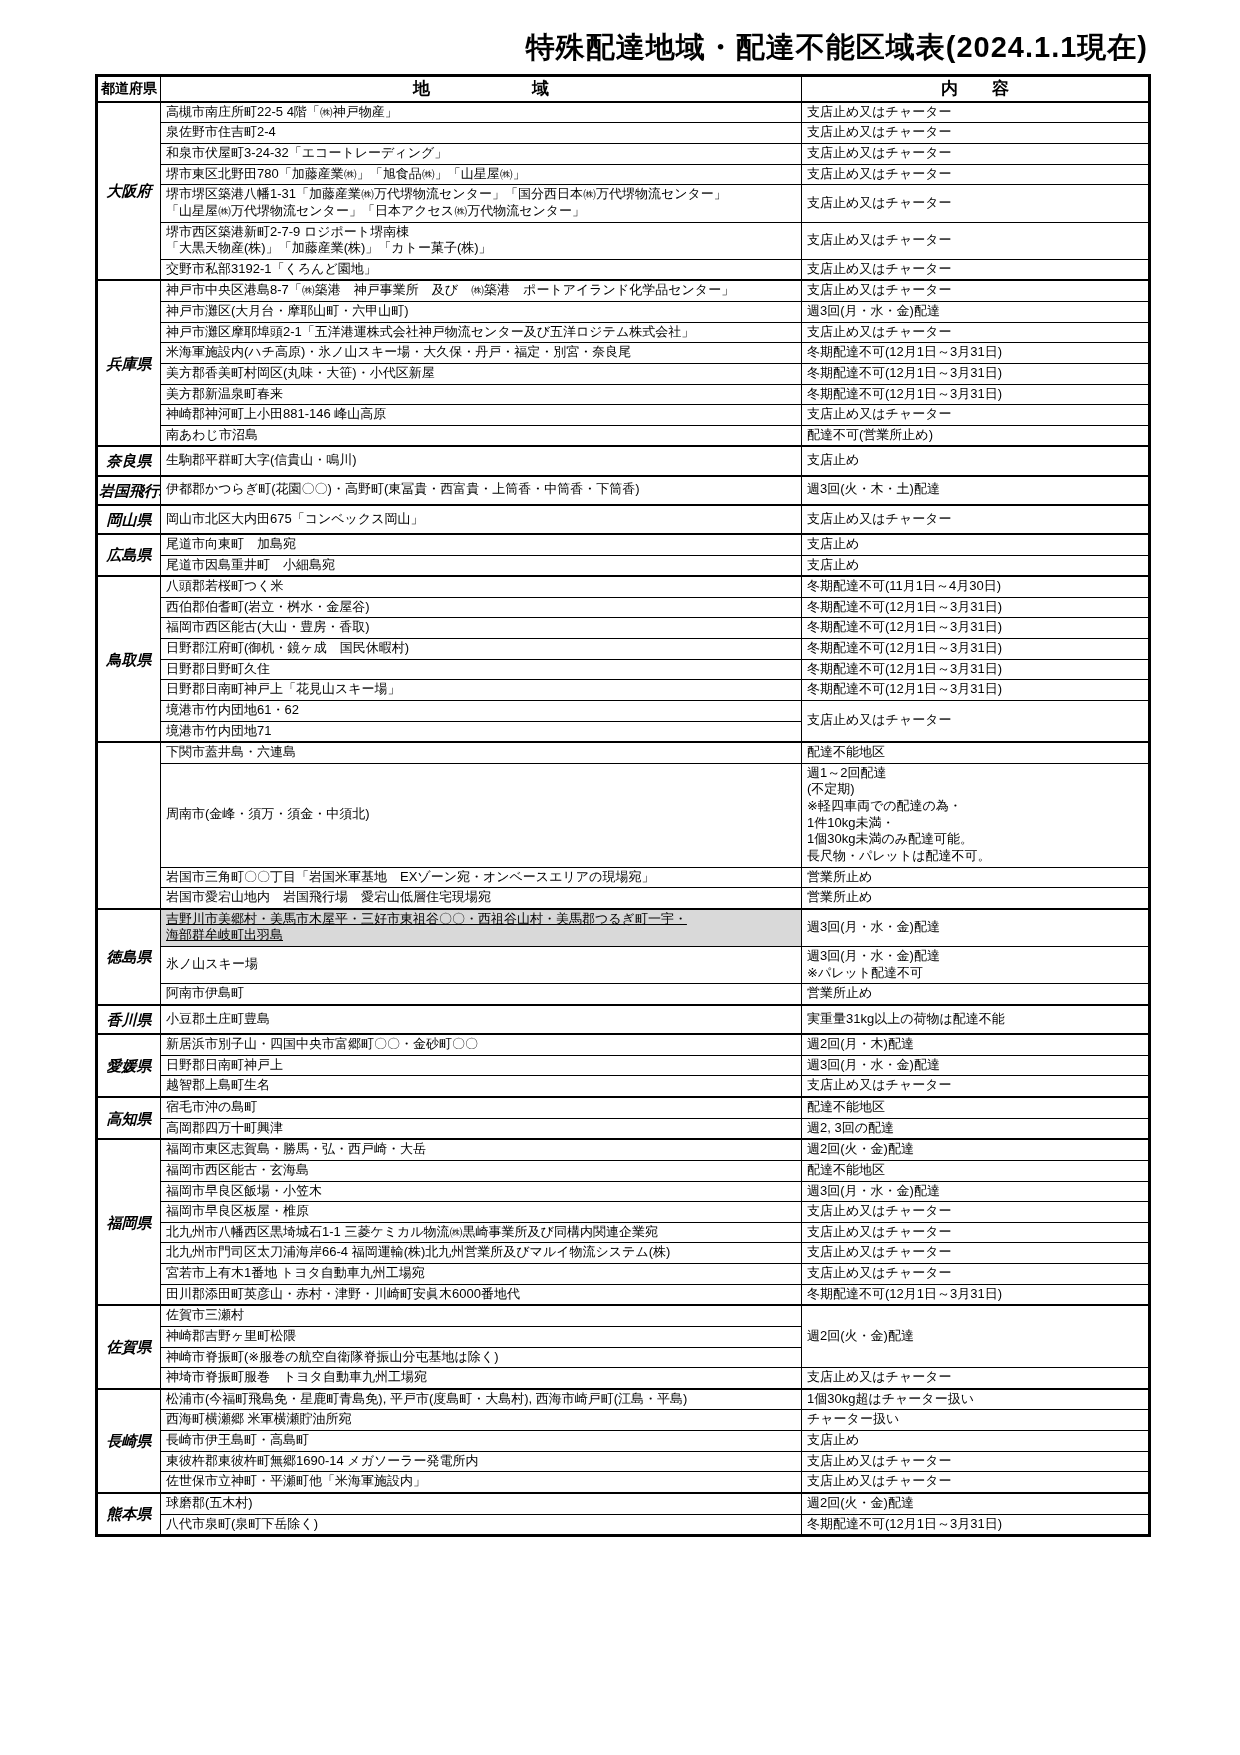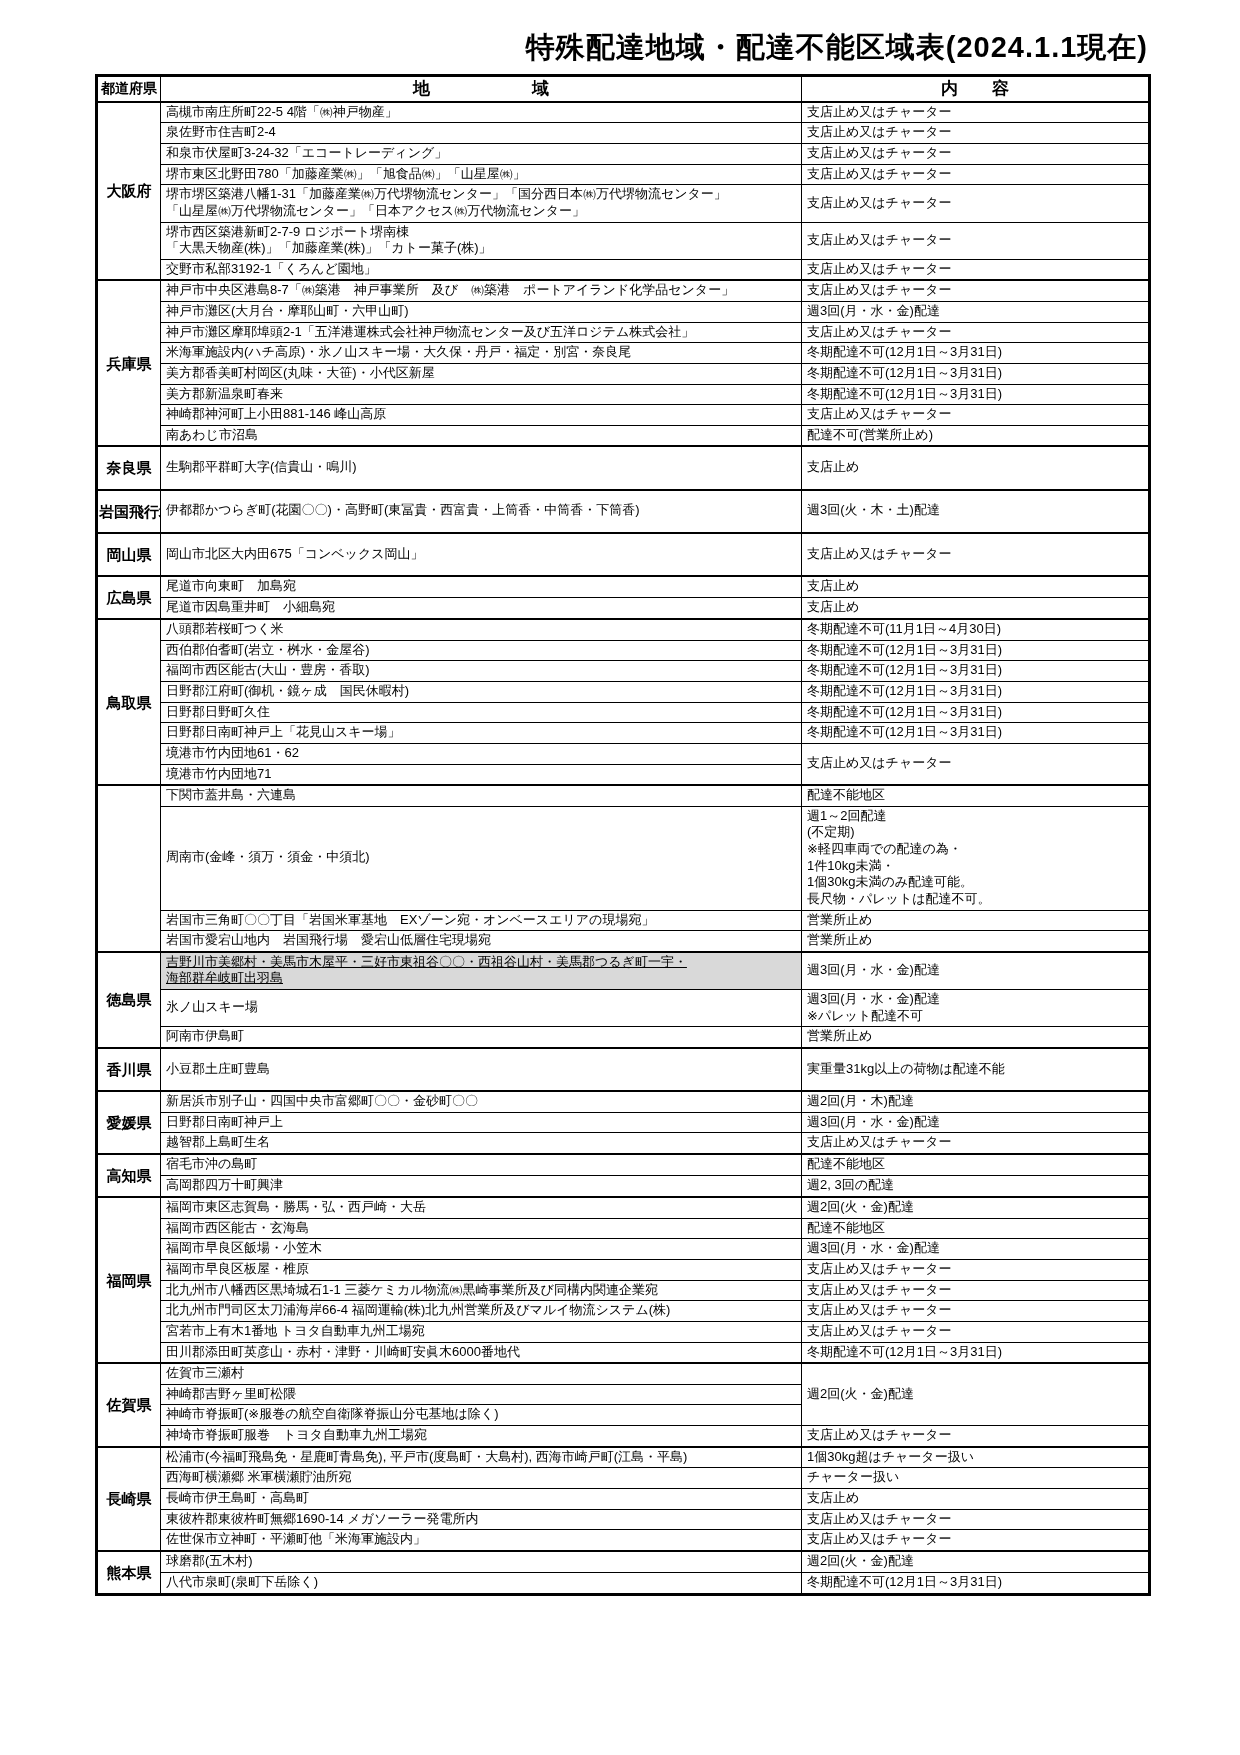--- a/index.html
+++ b/index.html
@@ -44,23 +44,24 @@
     text-align: center;
     padding: 1px 2px;
     border-bottom: 2px solid #000;
     white-space: nowrap;
   }
   thead th.h-pref { font-size: 14px; letter-spacing: 0; }
   td.pref {
     font-weight: bold;
     font-size: 15px;
     text-align: center;
-    padding: 11px 1px;
+    padding: 4px 1px;
     letter-spacing: 0;
     white-space: nowrap;
+    font-style: italic;
   }
   tr.section-start td { border-top: 2.5px solid #000; }
   td.area.hl { background: var(--hl); text-decoration: underline; }
   td.content { }
 </style>
 </head>
 <body>
 
 <div class="title">特殊配達地域・配達不能区域表(2024.1.1現在)</div>
 

